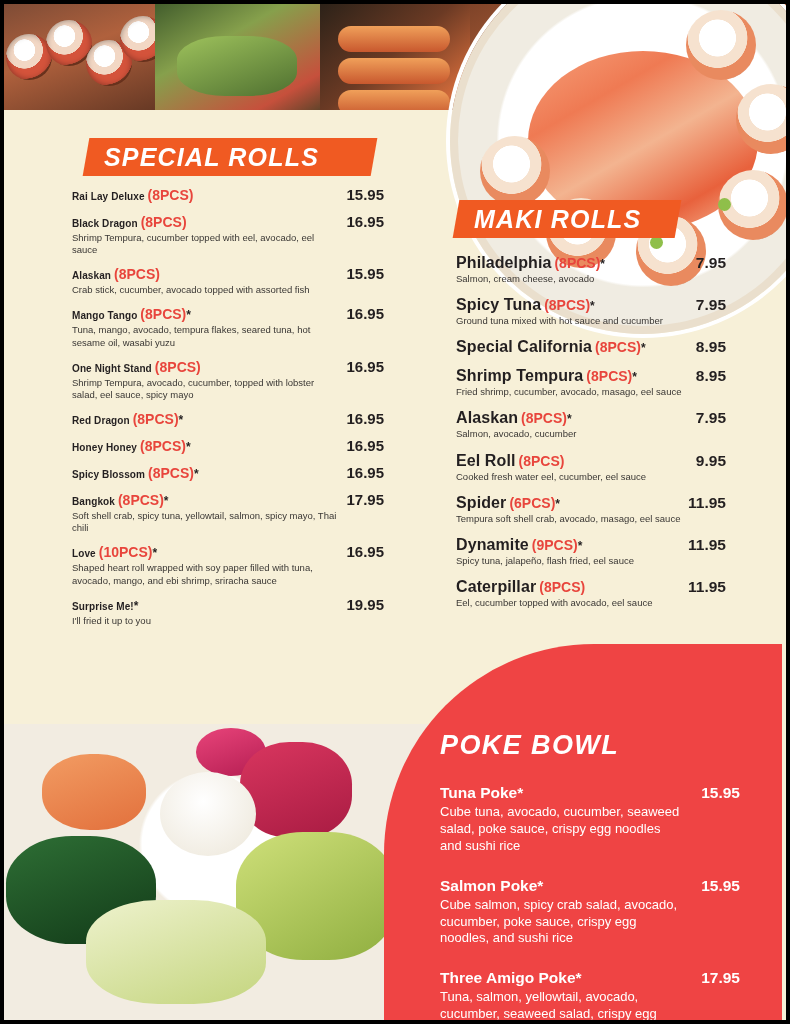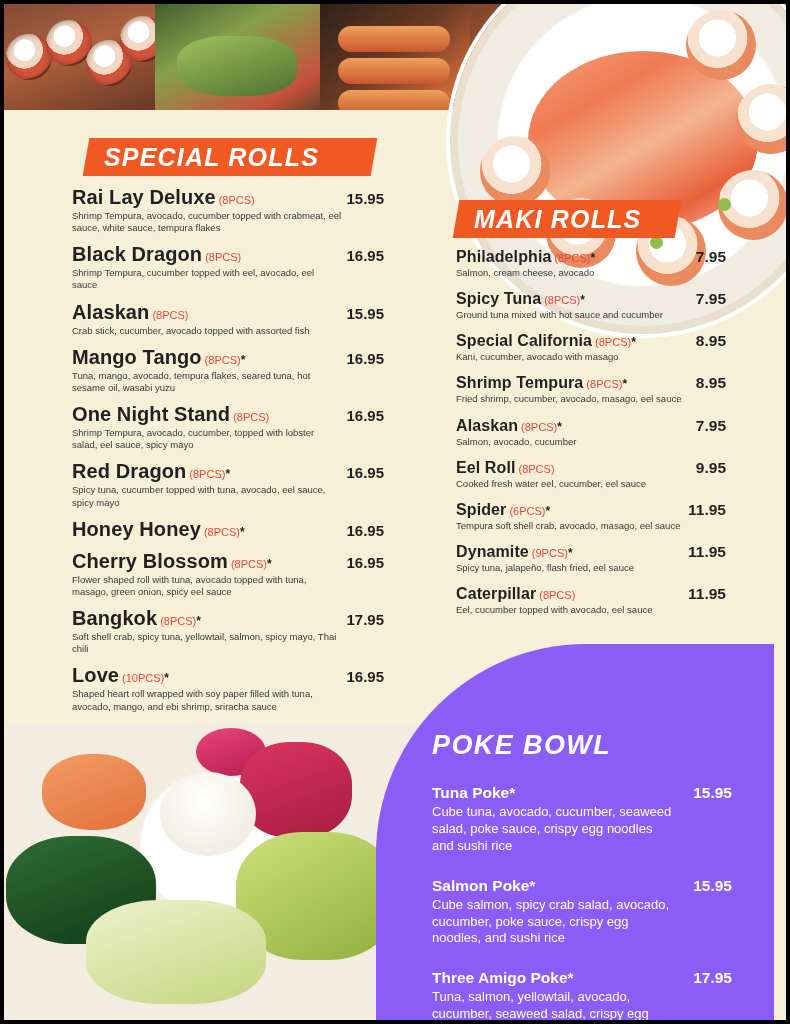--- a/index.html
+++ b/index.html
@@ -119,32 +119,32 @@
     transform: skewX(-10deg);
   }
   #maki-banner span { transform: skewX(10deg); display: block; }
 
   
   .col {
     position: absolute;
     color: #231f20;
   }
   #special-col { left: 72px; top: 184px; width: 312px; }
-  #maki-col   { left: 456px; top: 248px; width: 270px; }
+  #maki-col   { left: 456px; top: 254px; width: 270px; }
 
   .item { position: relative; margin-bottom: 9px; }
   .item-head {
     display: flex; align-items: baseline; justify-content: space-between;
   }
   .item-name {
-    font-size: 20px; font-weight: 700; color: #231f20;
+    font-size: 10px; font-weight: 700; color: #231f20;
     letter-spacing: .1px;
     white-space: nowrap;
   }
-  .pcs { color: #e8453c; font-size: 11px; font-weight: 400; margin-left: 3px; }
+  .pcs { color: #e8453c; font-size: 14px; font-weight: 700; margin-left: 3px; }
   .star { color: #231f20; font-size: 12px; font-weight: 700; }
   .price {
     font-size: 15px; font-weight: 700; color: #231f20;
     margin-left: 10px; white-space: nowrap;
   }
   .desc {
     font-size: 9.5px; line-height: 1.28; color: #3a3734;
     margin-top: 1px; max-width: 270px;
   }
 
@@ -183,23 +183,23 @@
     position: absolute; left: 86px; top: 176px; width: 180px; height: 104px;
     border-radius: 40%; background: linear-gradient(160deg,#eef2cd,#c4d57e);
   }
   .poke-photo .beet {
     position: absolute; left: 196px; top: 4px; width: 70px; height: 48px;
     border-radius: 50%; background: linear-gradient(160deg,#e8447a,#b51e52);
   }
 
   
   .poke-panel {
-    position: absolute; right: 16px; bottom: 0;
+    position: absolute; right: 8px; bottom: 0;
     width: 398px; height: 380px;
-    background: #8b5cf6;
+    background: #ef4444;
     border-top-left-radius: 210px;
     color: #fff;
     overflow: hidden;
   }
   .poke-title {
     position: absolute; left: 56px; top: 86px;
     font-size: 27px; font-weight: 700; font-style: italic;
     letter-spacing: 1.4px;
   }
   .poke-items { position: absolute; left: 56px; top: 140px; width: 300px; }
@@ -259,21 +259,20 @@
   <div class="banner" id="special-banner">
     <span>SPECIAL ROLLS</span>
   </div>
 
   <div class="col" id="special-col" style="top:186px">
       <div class="item">
         <div class="item-head">
           <div><span class="item-name">Rai Lay Deluxe</span><span class="pcs">(8PCS)</span></div>
           <span class="price">15.95</span>
         </div>
-        <div class="desc">Shrimp Tempura, avocado, cucumber topped with crabmeat, eel sauce, white sauce, tempura flakes</div>
       </div>
       <div class="item">
         <div class="item-head">
           <div><span class="item-name">Black Dragon</span><span class="pcs">(8PCS)</span></div>
           <span class="price">16.95</span>
         </div>
         <div class="desc">Shrimp Tempura, cucumber topped with eel, avocado, eel sauce</div>
       </div>
       <div class="item">
         <div class="item-head">
@@ -294,50 +293,52 @@
           <div><span class="item-name">One Night Stand</span><span class="pcs">(8PCS)</span></div>
           <span class="price">16.95</span>
         </div>
         <div class="desc">Shrimp Tempura, avocado, cucumber, topped with lobster salad, eel sauce, spicy mayo</div>
       </div>
       <div class="item">
         <div class="item-head">
           <div><span class="item-name">Red Dragon</span><span class="pcs">(8PCS)</span><span class="star">*</span></div>
           <span class="price">16.95</span>
         </div>
-        <div class="desc">Spicy tuna, cucumber topped with tuna, avocado, eel sauce, spicy mayo</div>
       </div>
       <div class="item">
         <div class="item-head">
           <div><span class="item-name">Honey Honey</span><span class="pcs">(8PCS)</span><span class="star">*</span></div>
           <span class="price">16.95</span>
         </div>
       </div>
       <div class="item">
         <div class="item-head">
-          <div><span class="item-name">Cherry Blossom</span><span class="pcs">(8PCS)</span><span class="star">*</span></div>
-          <span class="price">16.95</span>
-        </div>
-        <div class="desc">Flower shaped roll with tuna, avocado topped with tuna, masago, green onion, spicy eel sauce</div>
+          <div><span class="item-name">Spicy Blossom</span><span class="pcs">(8PCS)</span><span class="star">*</span></div>
+          <span class="price">16.95</span>
+        </div>
       </div>
       <div class="item">
         <div class="item-head">
           <div><span class="item-name">Bangkok</span><span class="pcs">(8PCS)</span><span class="star">*</span></div>
           <span class="price">17.95</span>
         </div>
         <div class="desc">Soft shell crab, spicy tuna, yellowtail, salmon, spicy mayo, Thai chili</div>
       </div>
       <div class="item">
         <div class="item-head">
           <div><span class="item-name">Love</span><span class="pcs">(10PCS)</span><span class="star">*</span></div>
           <span class="price">16.95</span>
         </div>
         <div class="desc">Shaped heart roll wrapped with soy paper filled with tuna, avocado, mango, and ebi shrimp, sriracha sauce</div>
       </div>
       <div class="item">
+        <div class="item-head">
+          <div><span class="item-name">Surprise Me!</span><span class="star">*</span></div>
+          <span class="price">19.95</span>
+        </div>
         <div class="desc">I'll fried it up to you</div>
       </div>
     </div>
 
   <div class="banner" id="maki-banner">
     <span>MAKI ROLLS</span>
   </div>
 
   <div class="col" id="maki-col">
       <div class="item">
@@ -352,21 +353,20 @@
           <div><span class="item-name">Spicy Tuna</span><span class="pcs">(8PCS)</span><span class="star">*</span></div>
           <span class="price">7.95</span>
         </div>
         <div class="desc">Ground tuna mixed with hot sauce and cucumber</div>
       </div>
       <div class="item">
         <div class="item-head">
           <div><span class="item-name">Special California</span><span class="pcs">(8PCS)</span><span class="star">*</span></div>
           <span class="price">8.95</span>
         </div>
-        <div class="desc">Kani, cucumber, avocado with masago</div>
       </div>
       <div class="item">
         <div class="item-head">
           <div><span class="item-name">Shrimp Tempura</span><span class="pcs">(8PCS)</span><span class="star">*</span></div>
           <span class="price">8.95</span>
         </div>
         <div class="desc">Fried shrimp, cucumber, avocado, masago, eel sauce</div>
       </div>
       <div class="item">
         <div class="item-head">

